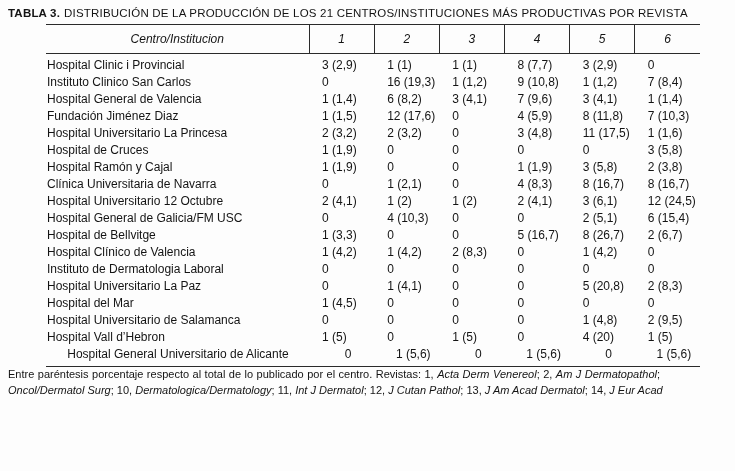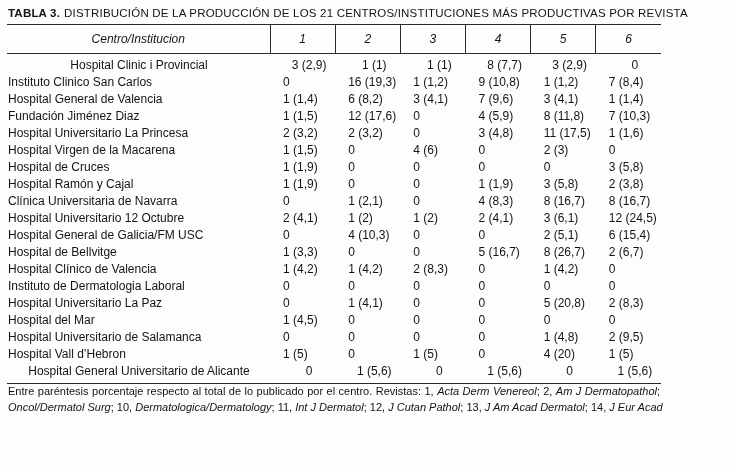--- a/index.html
+++ b/index.html
@@ -29,20 +29,21 @@
     white-space: nowrap;
   }
   .title-label { font-weight: bold; margin-right: 4px; }
   .title-text { font-weight: normal; }
   table.data-table {
     width: 100%;
     border-collapse: collapse;
     table-layout: fixed;
     border-top: 1px solid var(--border);
     border-bottom: 1px solid var(--border);
+    margin-left: 39px;
   }
   col.c-center { width: 263px; }
   thead th {
     border-bottom: 1px solid var(--border);
     font-style: italic;
     font-weight: normal;
     font-size: 12px;
     text-align: center;
     height: 29px;
     vertical-align: middle;
@@ -53,21 +54,21 @@
     font-size: 12px;
     height: 17px;
     line-height: 17px;
     padding: 0;
     white-space: nowrap;
     overflow: hidden;
     vertical-align: middle;
   }
   tbody td.center-cell { padding-left: 1px; }
   tbody td.num-cell { padding-left: 13px; }
-  tbody tr:first-child td { padding-top: 3px; text-align: center; }
+  tbody tr:first-child td { padding-top: 3px; }
   tbody tr:last-child td { padding-bottom: 3px; text-align: center; }
   .footnote {
     margin-top: 0;
     font-size: 11px;
     line-height: 15.5px;
     padding: 0 1px;
   }
   .footnote-line {
     text-align: justify;
     text-align-last: justify;
@@ -145,29 +146,20 @@
         <tr>
           <td class="center-cell">Hospital Universitario La Princesa</td>
           <td class="num-cell">2 (3,2)</td>
           <td class="num-cell">2 (3,2)</td>
           <td class="num-cell">0</td>
           <td class="num-cell">3 (4,8)</td>
           <td class="num-cell">11 (17,5)</td>
           <td class="num-cell">1 (1,6)</td>
         </tr>
         <tr>
-          <td class="center-cell">Hospital Virgen de la Macarena</td>
-          <td class="num-cell">1 (1,5)</td>
-          <td class="num-cell">0</td>
-          <td class="num-cell">4 (6)</td>
-          <td class="num-cell">0</td>
-          <td class="num-cell">2 (3)</td>
-          <td class="num-cell">0</td>
-        </tr>
-        <tr>
           <td class="center-cell">Hospital de Cruces</td>
           <td class="num-cell">1 (1,9)</td>
           <td class="num-cell">0</td>
           <td class="num-cell">0</td>
           <td class="num-cell">0</td>
           <td class="num-cell">0</td>
           <td class="num-cell">3 (5,8)</td>
         </tr>
         <tr>
           <td class="center-cell">Hospital Ramón y Cajal</td>

